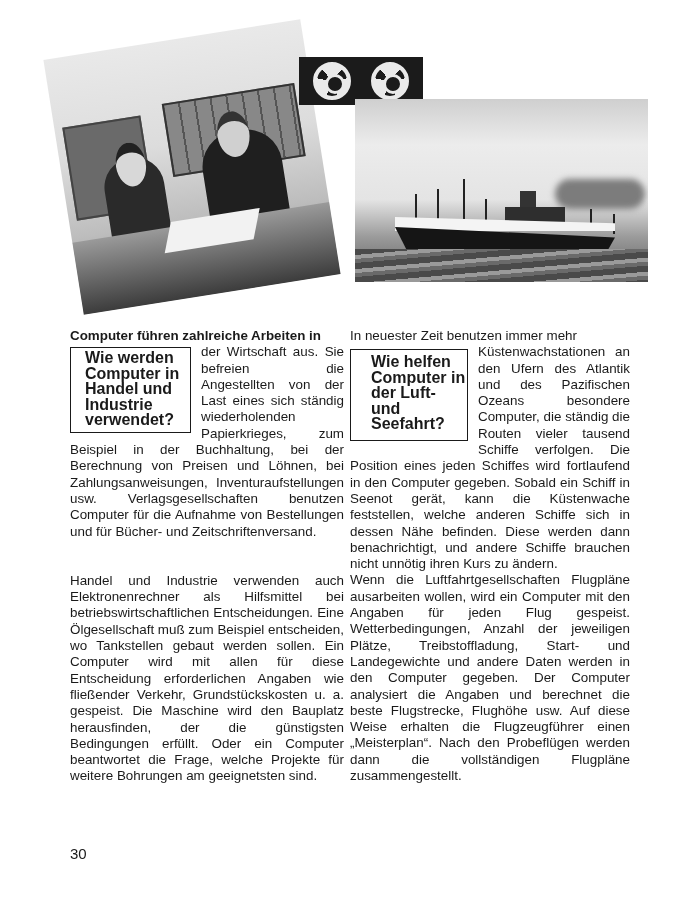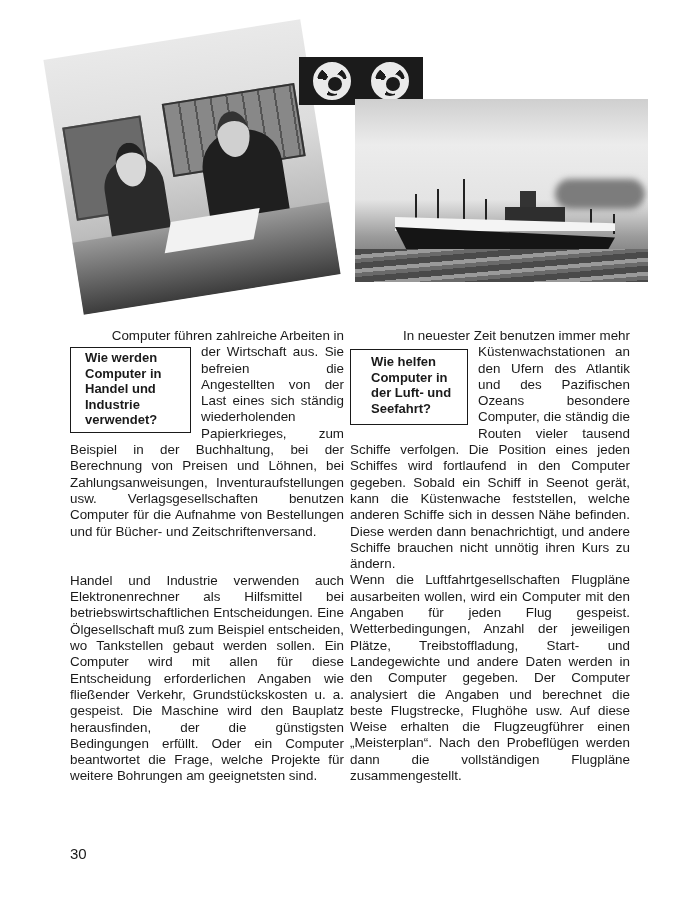--- a/index.html
+++ b/index.html
@@ -51,21 +51,21 @@
   .ill-ship .funnel { position: absolute; left: 165px; top: 92px; width: 16px; height: 20px; background: #333; }
   .ill-ship .mast { position: absolute; width: 2px; background: #222; }
   .ill-ship .sea { position: absolute; left: 0; top: 150px; width: 293px; height: 33px;
     background: repeating-linear-gradient(175deg,#4a4a4a 0 6px,#9a9a9a 6px 10px,#6a6a6a 10px 14px); }
 
   
   .col { position: absolute; font-size: 13.4px; line-height: 16.3px; text-align: justify; }
   .col-left { left: 70px; top: 328px; width: 274px; }
   .col-right { left: 350px; top: 328px; width: 280px; }
   .col p { margin: 0; }
-  .qbox { float: left; border: 1.5px solid #1a1a1a; font-weight: bold; font-size: 13px; line-height: 15.5px;
+  .qbox { float: left; border: 1.5px solid #1a1a1a; font-weight: bold; font-size: 16px; line-height: 15.5px;
     text-align: left; box-sizing: border-box; }
   .col-left .qbox { width: 121px; padding: 2px 8px 4px 14px; margin: 3px 10px 2px 0; }
   .col-right .qbox { width: 118px; padding: 4px 0 8px 20px; margin: 5px 10px 2px 0; }
   .gap { height: 33px; }
   .page-number { position: absolute; left: 70px; top: 845px; font-size: 15px; }
 </style>
 </head>
 <body>
 
 <div class="ill-office">
@@ -93,27 +93,27 @@
   <div class="mast" style="left:235px;top:110px;height:22px;"></div>
   <div class="mast" style="left:258px;top:115px;height:20px;"></div>
   <div class="funnel"></div>
   <div class="super"></div>
   <div class="deck"></div>
   <div class="hull"></div>
   <div class="sea"></div>
 </div>
 
 <div class="col col-left">
-  <p style="text-align:right;">Computer führen zahlreiche Arbeiten in</p>
+  <p style="text-align:left;font-weight:bold;">Computer führen zahlreiche Arbeiten in</p>
   <div class="qbox">Wie werden Computer in Handel und Industrie verwendet?</div>
   <p>der Wirtschaft aus. Sie befreien die Angestellten von der Last eines sich ständig wiederholenden Papierkrieges, zum Beispiel in der Buchhaltung, bei der Berechnung von Preisen und Löhnen, bei Zahlungsanweisungen, Inventuraufstellungen usw. Verlagsgesellschaften benutzen Computer für die Aufnahme von Bestellungen und für Bücher- und Zeitschriftenversand.</p>
   <div class="gap"></div>
   <p>Handel und Industrie verwenden auch Elektronenrechner als Hilfsmittel bei betriebswirtschaftlichen Entscheidungen. Eine Ölgesellschaft muß zum Beispiel entscheiden, wo Tankstellen gebaut werden sollen. Ein Computer wird mit allen für diese Entscheidung erforderlichen Angaben wie fließender Verkehr, Grundstückskosten u. a. gespeist. Die Maschine wird den Bauplatz herausfinden, der die günstigsten Bedingungen erfüllt. Oder ein Computer beantwortet die Frage, welche Projekte für weitere Bohrungen am geeignetsten sind.</p>
 </div>
 
 <div class="col col-right">
-  <p style="text-align:right;">In neuester Zeit benutzen immer mehr</p>
+  <p style="text-align:left;">In neuester Zeit benutzen immer mehr</p>
   <div class="qbox">Wie helfen Computer in der Luft- und Seefahrt?</div>
   <p>Küstenwachstationen an den Ufern des Atlantik und des Pazifischen Ozeans besondere Computer, die ständig die Routen vieler tausend Schiffe verfolgen. Die Position eines jeden Schiffes wird fortlaufend in den Computer gegeben. Sobald ein Schiff in Seenot gerät, kann die Küstenwache feststellen, welche anderen Schiffe sich in dessen Nähe befinden. Diese werden dann benachrichtigt, und andere Schiffe brauchen nicht unnötig ihren Kurs zu ändern.</p>
   <p>Wenn die Luftfahrtgesellschaften Flugpläne ausarbeiten wollen, wird ein Computer mit den Angaben für jeden Flug gespeist. Wetterbedingungen, Anzahl der jeweiligen Plätze, Treibstoffladung, Start- und Landegewichte und andere Daten werden in den Computer gegeben. Der Computer analysiert die Angaben und berechnet die beste Flugstrecke, Flughöhe usw. Auf diese Weise erhalten die Flugzeugführer einen „Meisterplan“. Nach den Probeflügen werden dann die vollständigen Flugpläne zusammengestellt.</p>
 </div>
 
 <div class="page-number">30</div>
 
 </body></html>

